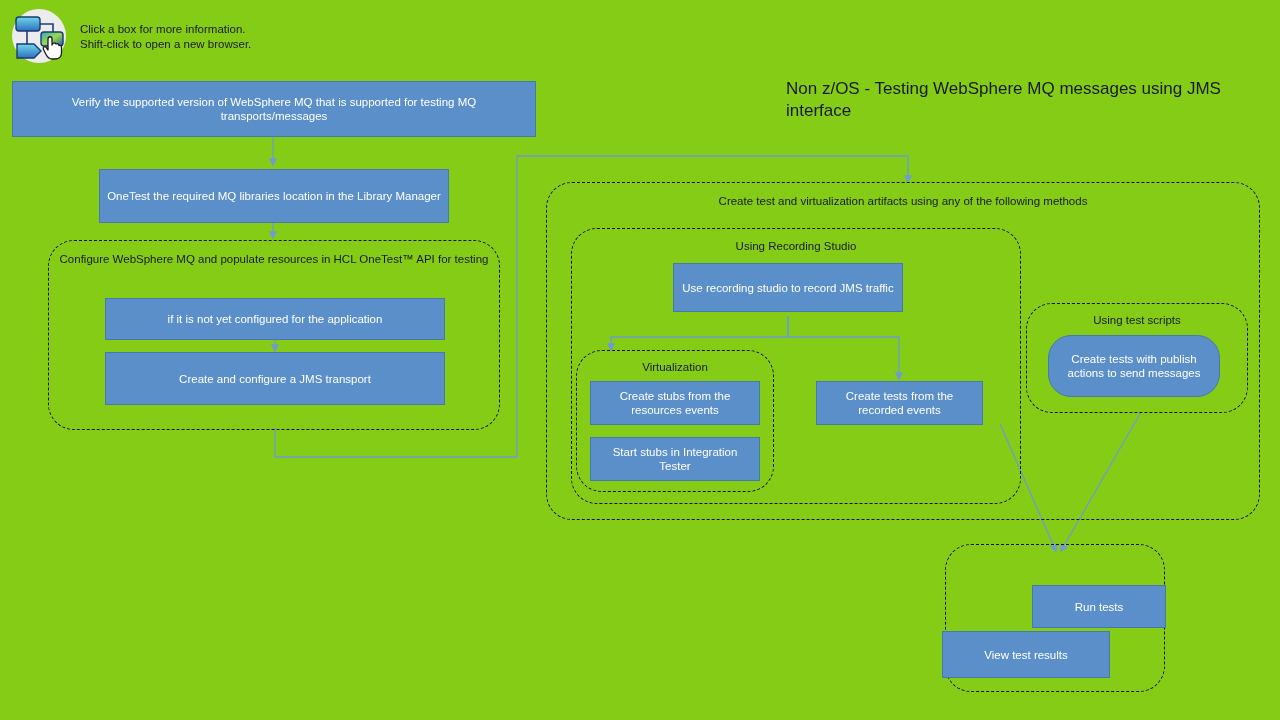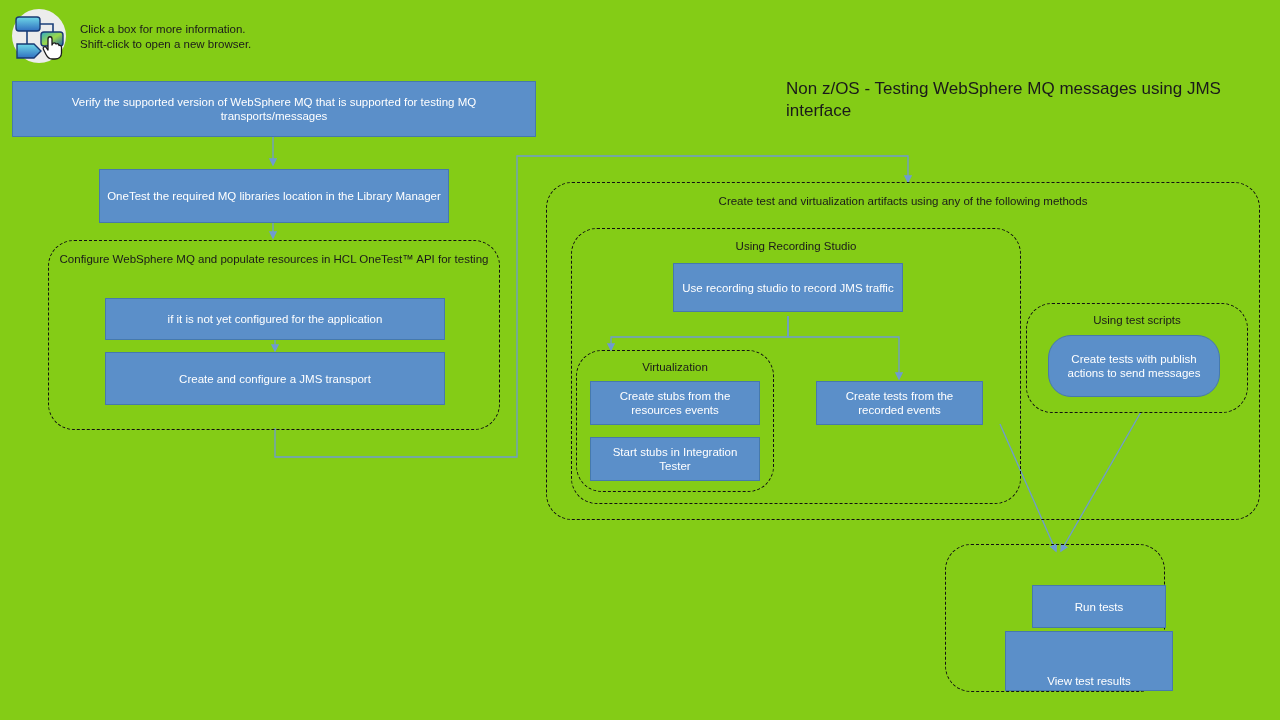--- a/index.html
+++ b/index.html
@@ -196,17 +196,17 @@
   <div class="pbox" style="left:1048px; top:335px; width:172px; height:62px;border-radius:23px;">
     <span>Create tests with publish actions to send messages</span>
   </div>
 
   <div class="dgroup" style="left:945px; top:544px; width:220px; height:148px;">
     <div class="dgroup-label" style="top:6px;"></div>
   </div>
   <div class="pbox" style="left:1032px; top:573px; width:134px; height:43px;margin-top:12px;">
     <span>Run tests</span>
   </div>
-  <div class="pbox" style="left:1005px; top:631px; width:168px; height:60px;align-items:flex-end;">
+  <div class="pbox" style="left:942px; top:631px; width:168px; height:47px;">
     <span>View test results</span>
   </div>
 
 </div>
 
 </body></html>

